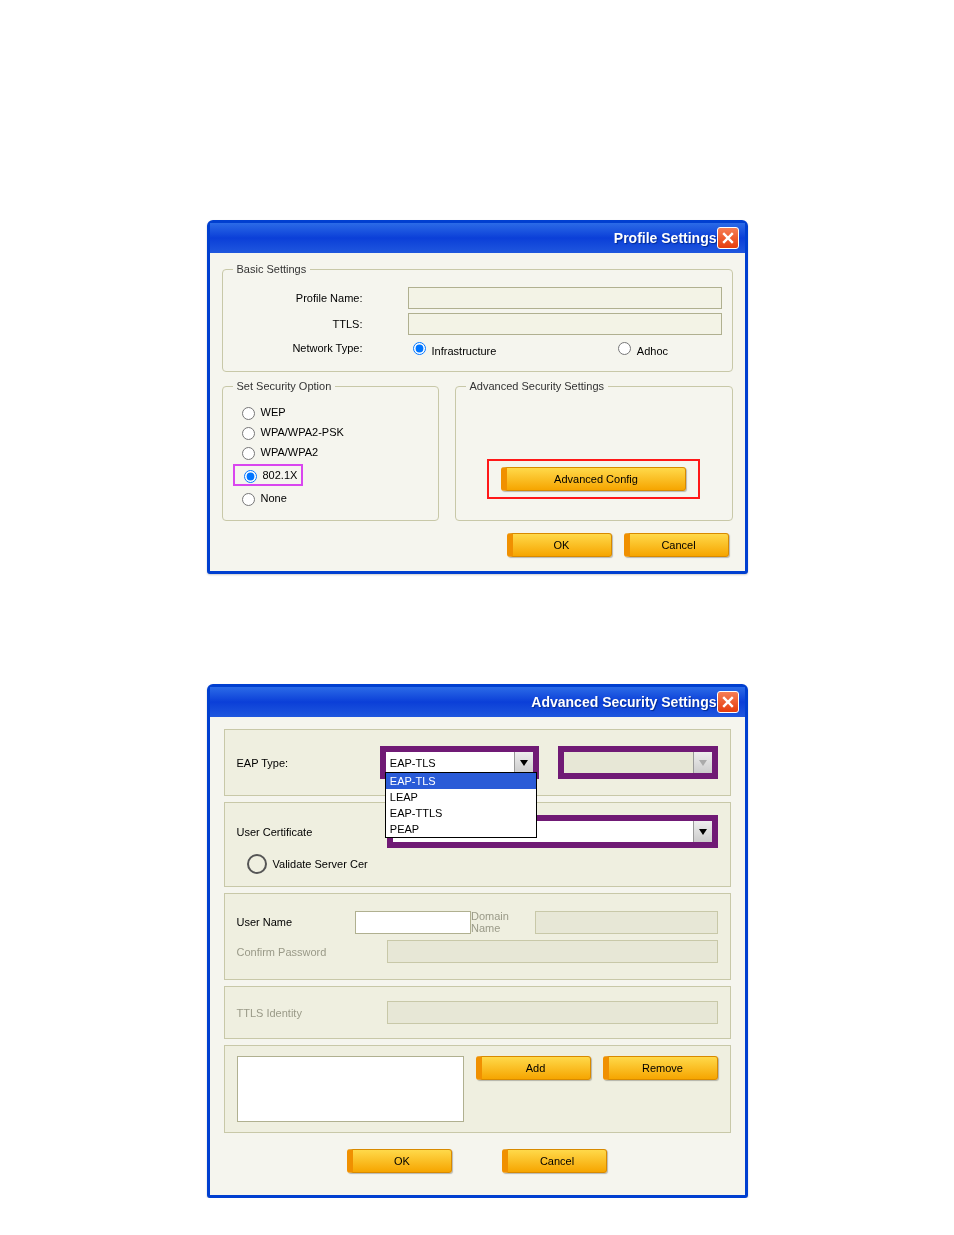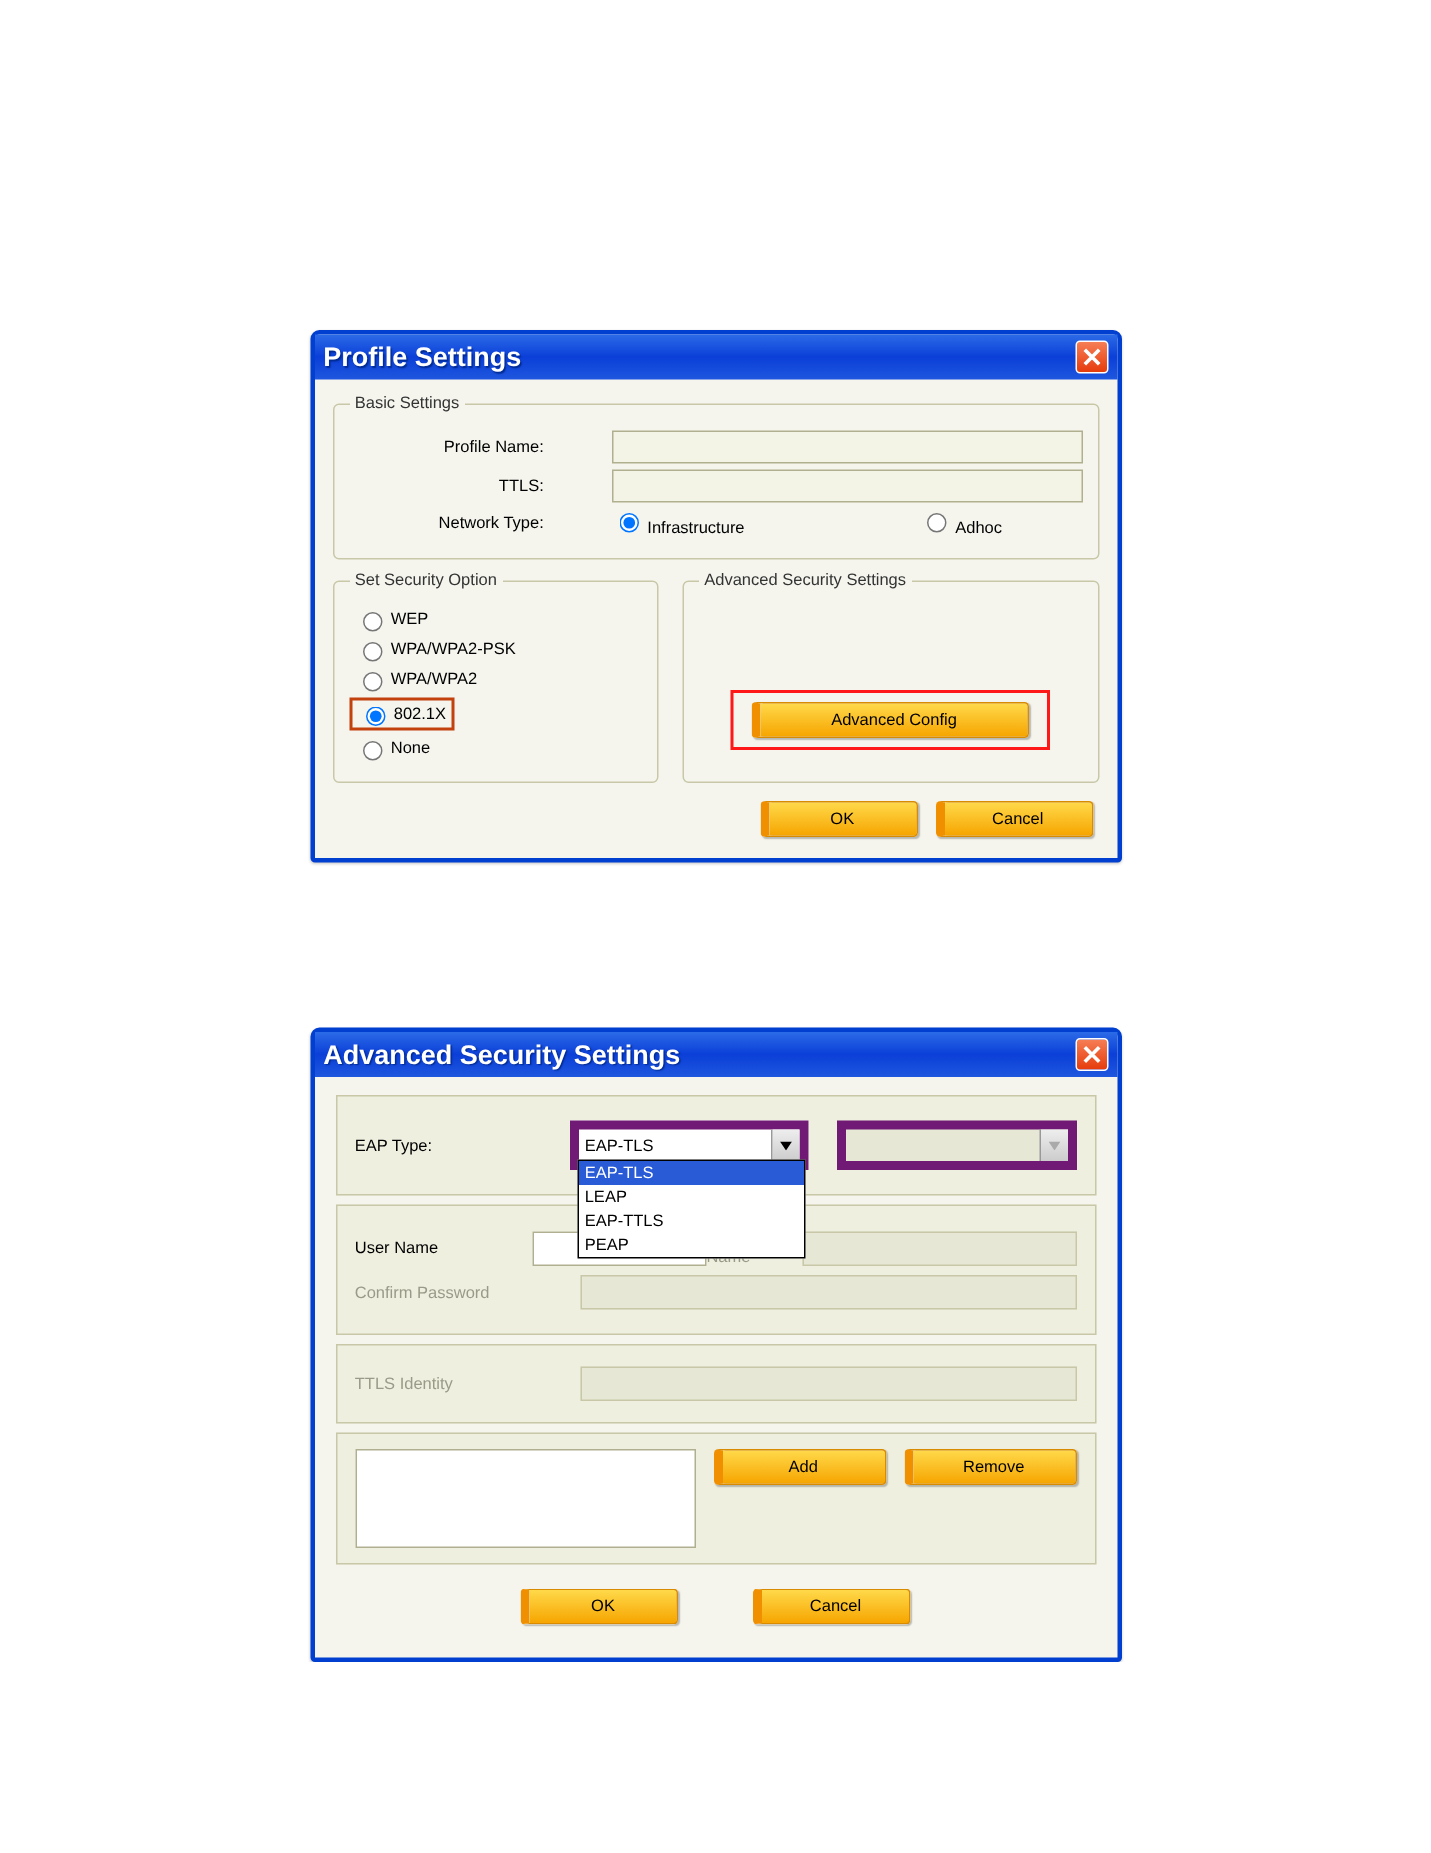--- a/index.html
+++ b/index.html
@@ -22,25 +22,25 @@
     border-radius: 6px 6px 3px 3px;
     background: #f5f5ee;
     box-shadow: 0 1px 2px rgba(0,0,0,0.2);
   }
   .d1 { width: 535px; }
   .d2 { width: 535px; }
   .titlebar {
     background: linear-gradient(#2b6be7,#0b3fd8 50%,#1f57de);
     color: #fff;
     font-weight: bold;
-    font-size: 18px;
+    font-size: 14px;
     padding: 4px 6px;
     display: flex;
     align-items: center;
-    justify-content: space-between;
+    justify-content: flex-end;
     text-shadow: 1px 1px 1px #002a90;
   }
   .closebtn {
     width: 20px; height: 20px;
     background: linear-gradient(#f67e55,#e63c0c);
     border: 1px solid #fff;
     border-radius: 3px;
     display: flex; align-items: center; justify-content: center;
     cursor: pointer;
   }
@@ -71,21 +71,21 @@
   .textin {
     flex: 1;
     height: 18px;
     border: 1px solid #b0b090;
     background: #f3f3e6;
   }
   .radio-row { display: flex; align-items: center; margin: 4px 0 4px 4px; }
   .radio-row input { margin-right: 6px; }
   .two-col { display: flex; gap: 12px; }
   .two-col fieldset { flex: 1; }
-  .hl-red { border: 2px solid #c2410c; padding: 1px 4px; display: inline-flex; align-items: center; }
+  .hl-red { border: 2px solid #d946ef; padding: 1px 4px; display: inline-flex; align-items: center; }
   .adv-wrap { display:flex; align-items:center; justify-content:center; height:100%; padding: 24px 0; }
   .hl-red2 { border: 2px solid #ff1818; padding: 6px 12px; }
   .btn-orange {
     display: inline-flex;
     align-items: center;
     justify-content: center;
     min-width: 70px;
     height: 22px;
     padding: 0 14px;
     font-size: 11px;
@@ -266,20 +266,36 @@
           <div class="combo disabled">
             <span class="caret">
               <svg width="8" height="6" viewBox="0 0 8 6">
                   <path d="M0 0 L8 0 L4 6 Z" fill="#aaa"></path>
                 </svg>
             </span>
           </div>
         </div>
       </div>
 
+      <div class="panel" style="padding-top:6px; padding-bottom:6px;">
+        <div class="row2">
+          <span class="lbl2">User Certificate</span>
+          <div class="combo wide-combo" style="flex:1; width:auto;">
+            <span class="caret">
+              <svg width="8" height="6" viewBox="0 0 8 6">
+                  <path d="M0 0 L8 0 L4 6 Z" fill="#000"></path>
+                </svg>
+            </span>
+          </div>
+        </div>
+        <div class="row2" style="margin-left:10px;">
+          <span class="bigcircle"></span>
+          <span>Validate Server Cer</span>
+        </div>
+      </div>
 
       <div class="panel">
         <div class="row2">
           <span class="lbl2">User Name</span>
           <input class="input-plain" style="">
           <span class="grey-lbl" style="margin-left:auto; margin-right:8px;">Domain Name</span>
           <input class="input-dis" style="flex: 0 0 70px;">
         </div>
         <div class="row2">
           <span class="lbl2 grey-lbl">Confirm Password</span>

